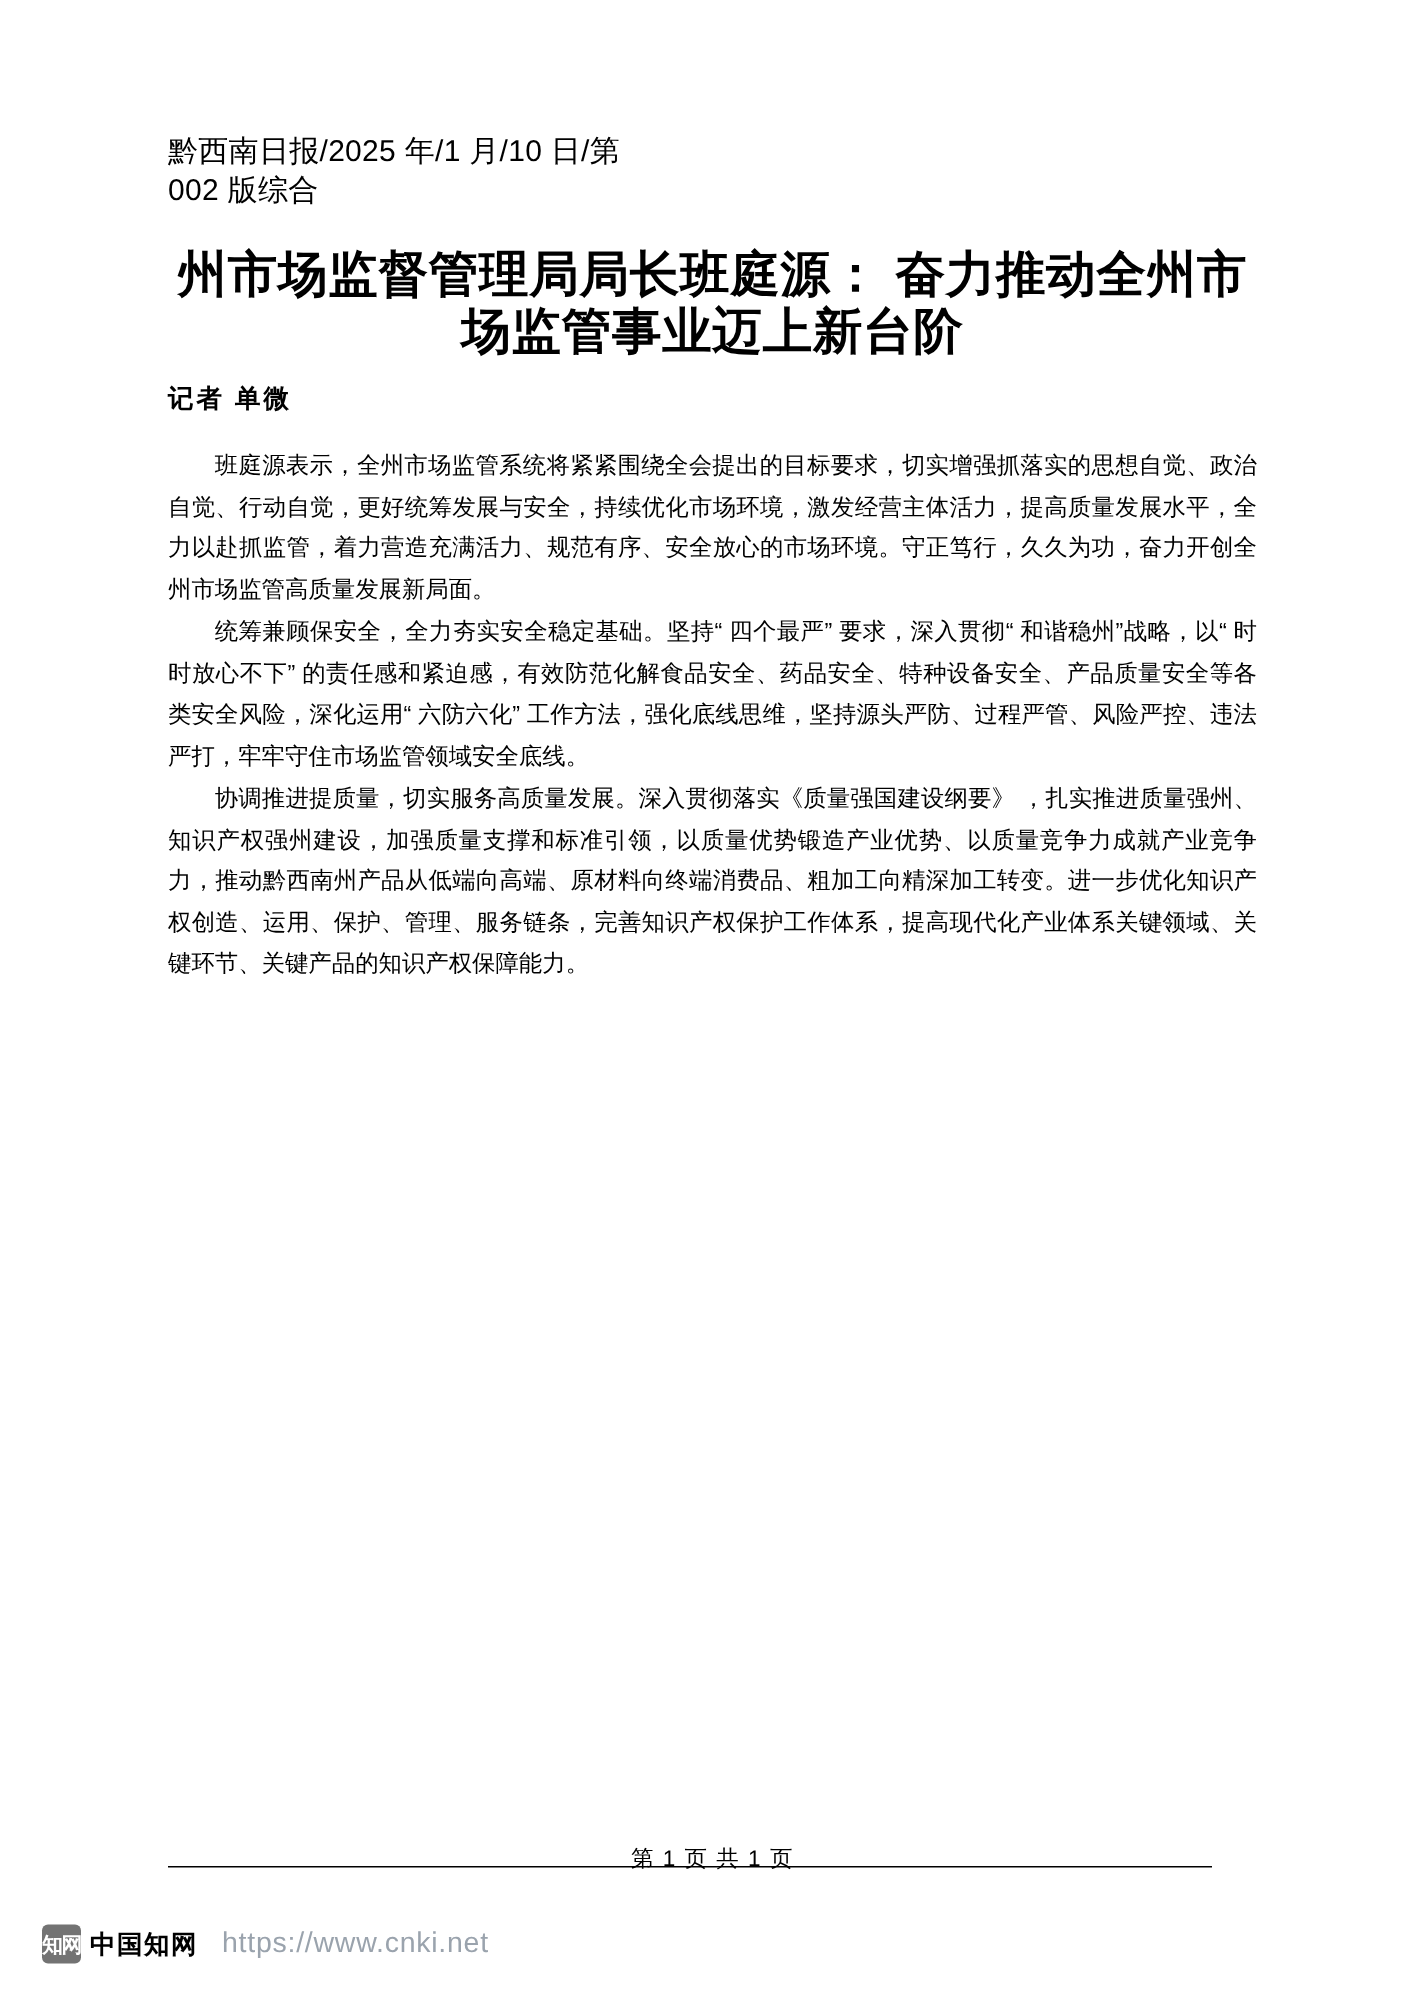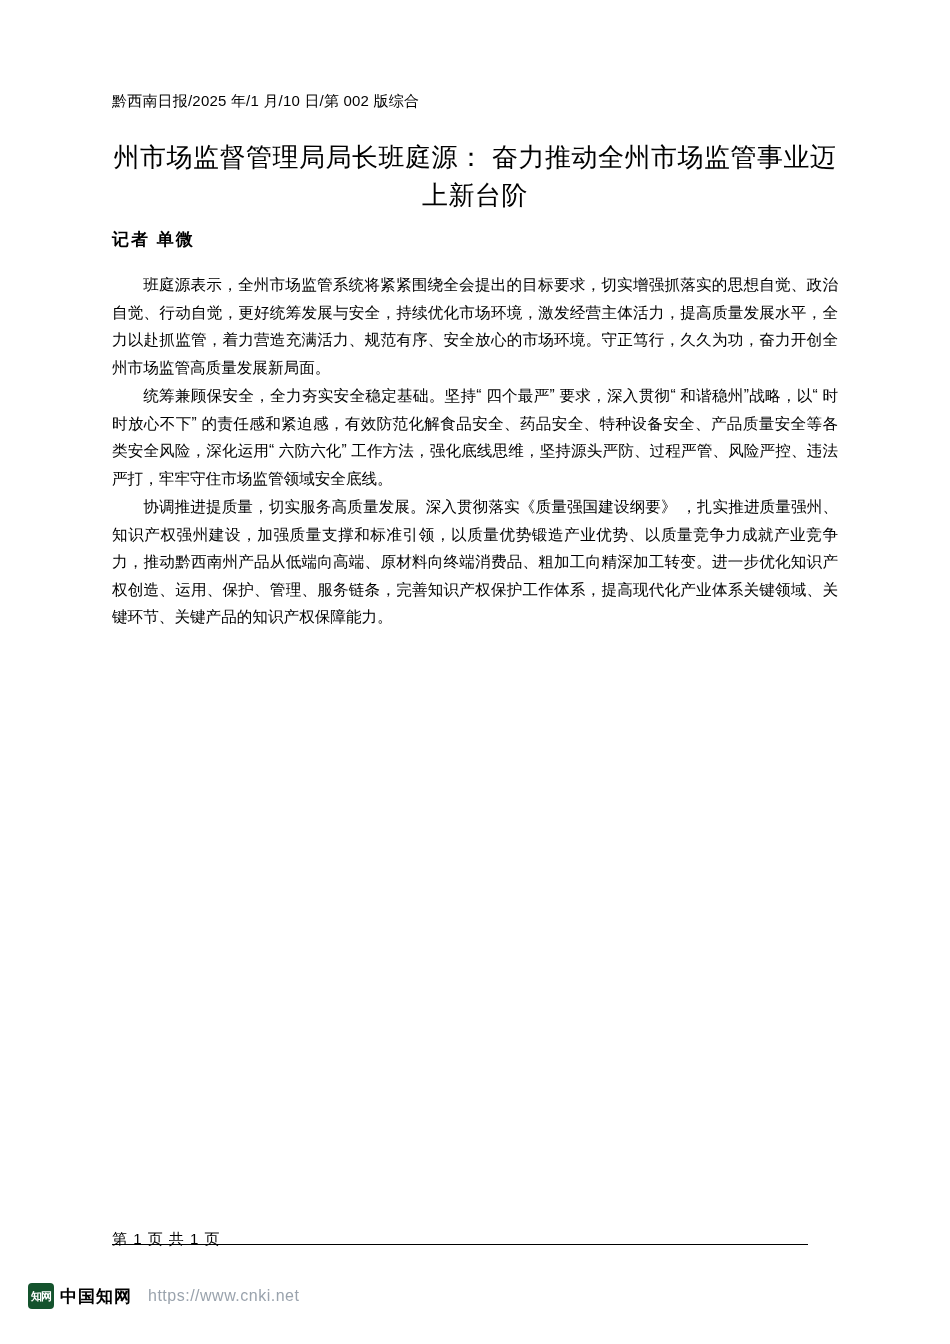--- a/index.html
+++ b/index.html
@@ -21,30 +21,30 @@
     height: 1344px;
     box-sizing: border-box;
   }
   .content {
     position: absolute;
     left: 112px;
     top: 88px;
     width: 726px;
   }
   .source-line {
-    font-size: 15px;
+    font-size: 20px;
     line-height: 26px;
     letter-spacing: 0.2px;
     width: 330px;
   }
   .doc-title {
     margin-top: 24px;
-    font-size: 26px;
+    font-size: 33px;
     line-height: 38px;
-    font-weight: normal;
+    font-weight: bold;
     text-align: center;
     letter-spacing: 0.5px;
   }
   .byline {
     margin-top: 14px;
     font-size: 17px;
     font-weight: bold;
     letter-spacing: 2px;
   }
   .body-text {
@@ -59,21 +59,21 @@
     margin: 0 0 1px 0;
   }
   .para.spaced {
     margin-top: 17px;
   }
   .footer-pageno {
     position: absolute;
     left: 0;
     top: 1142px;
     width: 726px;
-    text-align: left;
+    text-align: center;
     font-size: 15px;
     letter-spacing: 1px;
   }
   .rule {
     position: absolute;
     left: 112px;
     top: 1244px;
     width: 696px;
     height: 1px;
     background: #000000;
@@ -88,36 +88,36 @@
   }
   .cnki-logo {
     display: flex;
     align-items: center;
     gap: 6px;
   }
   .cnki-mark {
     width: 26px;
     height: 26px;
     border-radius: 4px;
-    background: #14532d;
+    background: #737373;
     color: #ffffff;
-    font-size: 11px;
+    font-size: 14px;
     line-height: 26px;
     text-align: center;
     font-weight: bold;
     letter-spacing: -1px;
   }
   .cnki-name {
     font-size: 17px;
     color: #000000;
     letter-spacing: 1px;
     font-weight: bold;
   }
   .cnki-url {
-    font-size: 16px;
+    font-size: 19px;
     color: #9aa3ad;
     letter-spacing: 0.5px;
   }
 </style>
 </head>
 <body>
 
 <div class="page">
 
   <div class="content">

